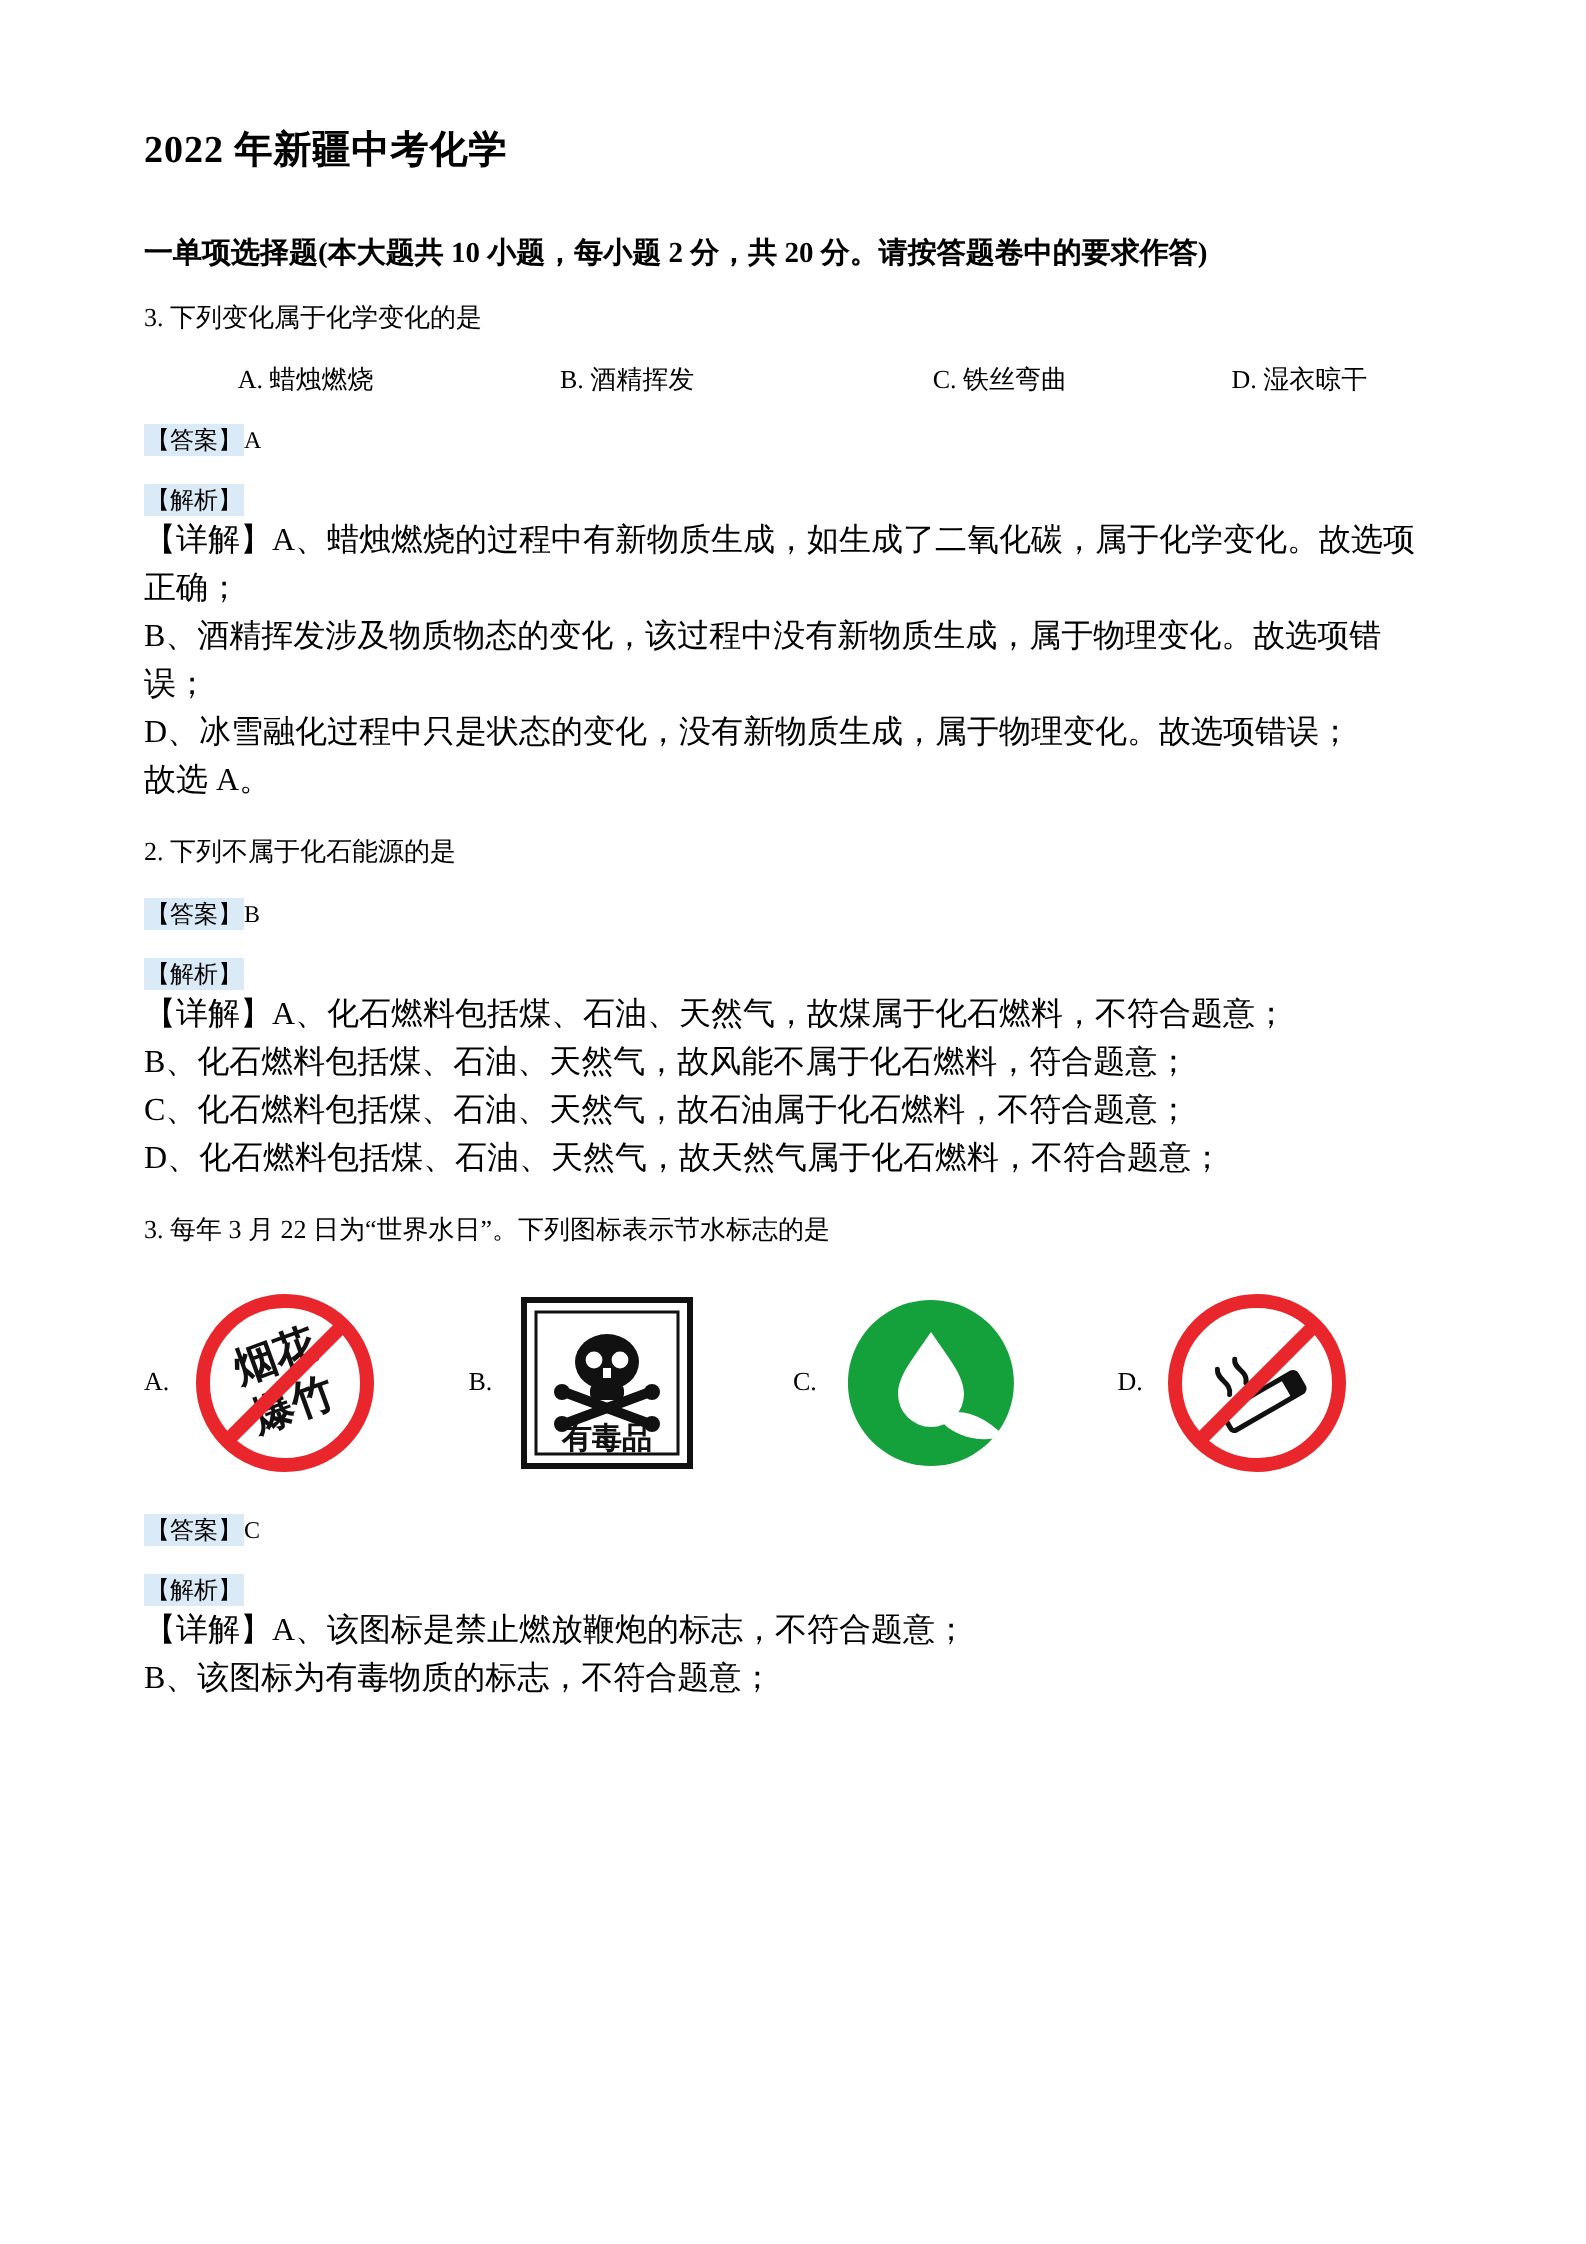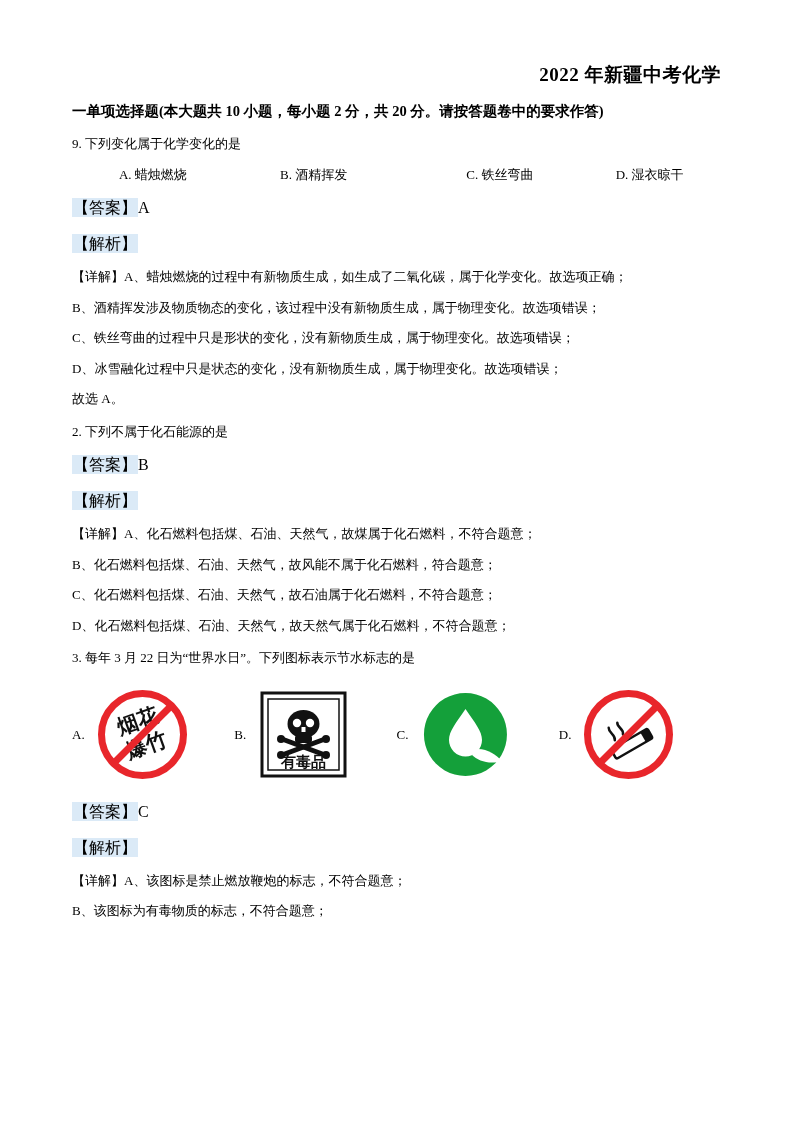--- a/index.html
+++ b/index.html
@@ -15,37 +15,37 @@
     position: relative;
     width: 793px;
     height: 1122px;
     margin: 0 auto;
     background: #ffffff;
     overflow: hidden;
     box-sizing: border-box;
     padding: 0 72px;
   }
   .doc-title {
-    text-align: right;
+    text-align: left;
     font-size: 19px;
     font-weight: bold;
     margin-top: 62px;
     margin-bottom: 0;
     letter-spacing: 0.5px;
   }
   .atomic-line {
     font-size: 15px;
     font-weight: bold;
     margin-top: 22px;
     white-space: pre;
   }
   .section-head {
     font-size: 14.5px;
     font-weight: bold;
-    margin-top: 14px;
+    margin-top: 29px;
   }
   .q-stem {
     font-size: 13px;
     margin-top: 13px;
     line-height: 1.5;
   }
   .options {
     font-size: 13px;
     margin-top: 11px;
     display: flex;
@@ -53,32 +53,31 @@
   }
   .options .opt {
     display: inline-block;
     text-align: center;
   }
   .opt-a { width: 170px; }
   .opt-b { width: 168px; }
   .opt-c { width: 165px; margin-left: 28px; }
   .opt-d { width: 150px; }
   .ans-line {
-    font-size: 16px;
+    font-size: 12px;
     margin-top: 12px;
     line-height: 1.5;
   }
   .tagbox {
     background: #dbeaf7;
     padding: 1px 1px;
     color: #000;
   }
   .expl-line {
-    font-size: 13px;
-    margin-top: 11px;
+    font-size: 16px;
     line-height: 1.5;
   }
   
   .icon-row {
     display: flex;
     align-items: center;
     margin-top: 14px;
     height: 106px;
   }
   .icon-cell {
@@ -100,36 +99,35 @@
 </head>
 <body>
 
 <div class="page">
 
   <div class="doc-title">2022 年新疆中考化学</div>
 
 
   <div class="section-head">一单项选择题(本大题共 10 小题，每小题 2 分，共 20 分。请按答题卷中的要求作答)</div>
 
-  <div class="q-stem">9. 下列变化属于化学变化的是</div>
+  <div class="q-stem">3. 下列变化属于化学变化的是</div>
   <div class="options">
     <span class="opt opt-a">A. 蜡烛燃烧</span>
     <span class="opt opt-b">B. 酒精挥发</span>
     <span class="opt opt-c">C. 铁丝弯曲</span>
     <span class="opt opt-d">D. 湿衣晾干</span>
   </div>
   <div class="ans-line">
     <span class="tagbox">【答案】</span><span>A</span>
   </div>
   <div class="ans-line">
     <span class="tagbox">【解析】</span>
   </div>
   <div class="expl-line">【详解】A、蜡烛燃烧的过程中有新物质生成，如生成了二氧化碳，属于化学变化。故选项正确；</div>
   <div class="expl-line">B、酒精挥发涉及物质物态的变化，该过程中没有新物质生成，属于物理变化。故选项错误；</div>
-  <div class="expl-line">C、铁丝弯曲的过程中只是形状的变化，没有新物质生成，属于物理变化。故选项错误；</div>
   <div class="expl-line">D、冰雪融化过程中只是状态的变化，没有新物质生成，属于物理变化。故选项错误；</div>
   <div class="expl-line">故选 A。</div>
 
   <div class="q-stem">2. 下列不属于化石能源的是</div>
   <div class="ans-line">
     <span class="tagbox">【答案】</span><span>B</span>
   </div>
   <div class="ans-line">
     <span class="tagbox">【解析】</span>
   </div>

